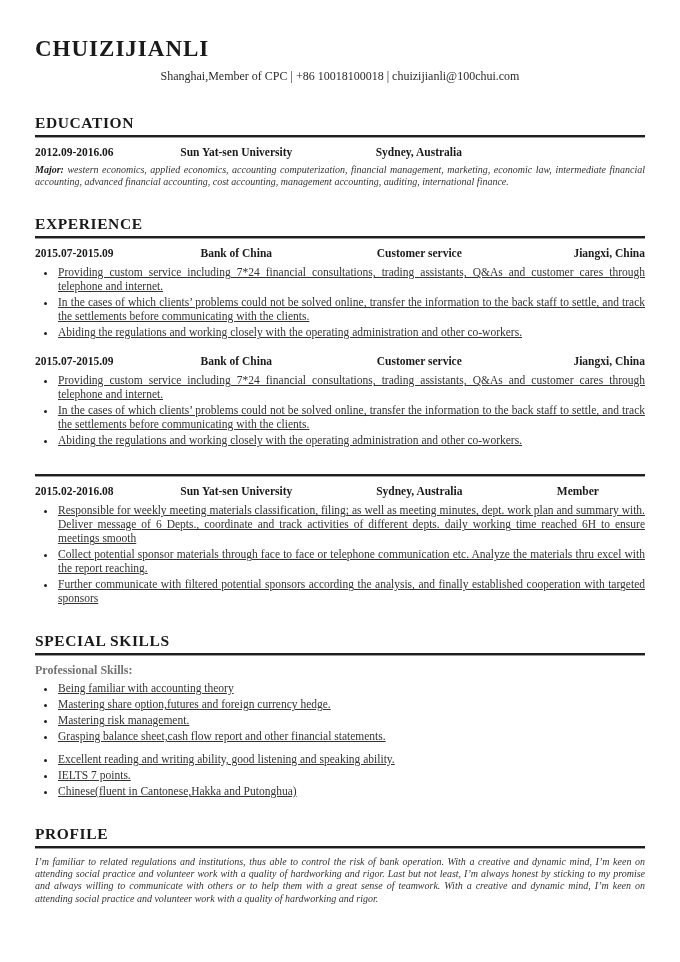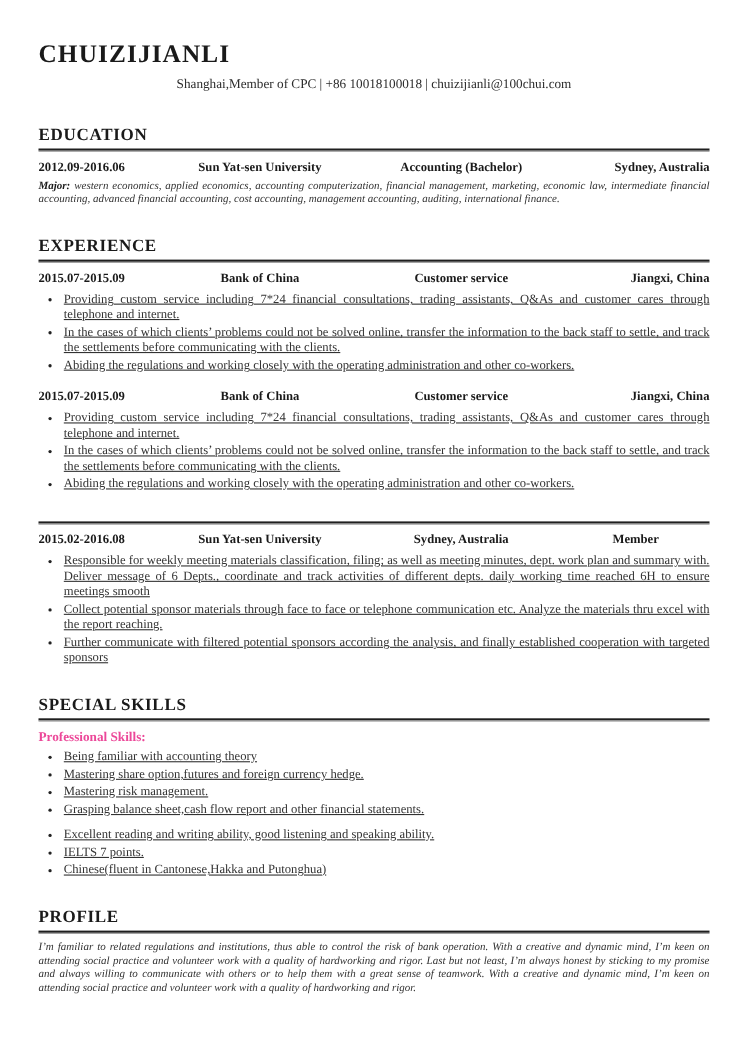--- a/index.html
+++ b/index.html
@@ -86,40 +86,39 @@
     color: #333333;
     text-decoration: underline;
   }
   ul.bullets li::marker { font-size: 9px; color: #222222; }
   .entry { margin-bottom: 15px; }
   .entry:last-child { margin-bottom: 0; }
   .sub-heading {
     margin: 0;
     font-size: 12px;
     font-weight: bold;
-    color: #ec4899;
+    color: #737373;
     line-height: 1.3;
   }
   .skills-group + .skills-group { margin-top: 9px; }
 </style>
 </head>
 <body>
 
 <div class="page">
 
   <h1 class="name">CHUIZIJIANLI</h1>
   <div class="contact">Shanghai,Member of CPC | +86 10018100018 | chuizijianli@100chui.com</div>
 
   <div class="section">
     <h2 class="sec-title">EDUCATION</h2>
     <div class="rule"></div>
     <div class="row4">
       <span class="c1">2012.09-2016.06</span>
       <span class="c2">Sun Yat-sen University</span>
-      <span class="c3">Accounting (Bachelor)</span>
       <span class="c4">Sydney, Australia</span>
     </div>
     <p class="para"><span class="lead">Major:</span> <span>western economics, applied economics, accounting computerization, financial management, marketing, economic law, intermediate financial accounting, advanced financial accounting, cost accounting, management accounting, auditing, international finance.</span></p>
   </div>
 
   <div class="section">
     <h2 class="sec-title">EXPERIENCE</h2>
     <div class="rule"></div>
 
     <div class="entry">

